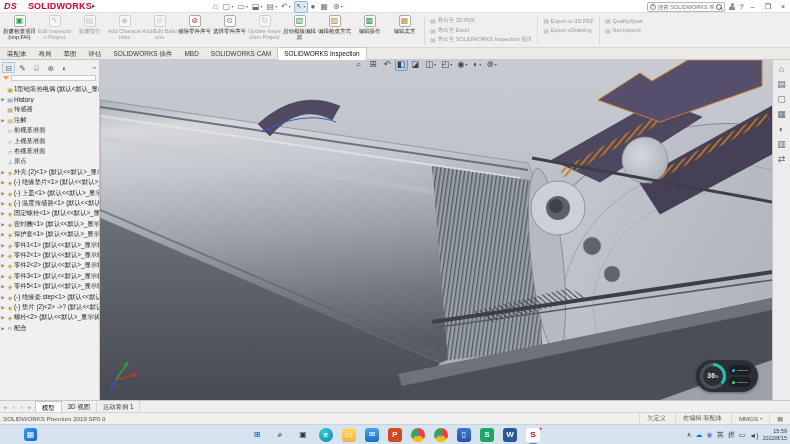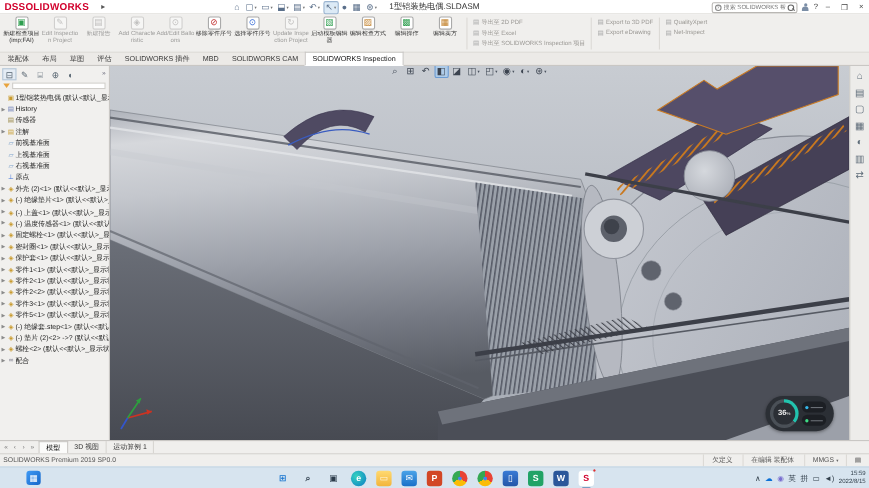--- a/index.html
+++ b/index.html
@@ -2,21 +2,21 @@
 <html><head>
 <meta charset="utf-8">
 <style>
   * { margin:0; padding:0; box-sizing:border-box; }
   html,body { width:790px; height:444px; overflow:hidden; }
   body { font-family:"Liberation Sans","DejaVu Sans",sans-serif; background:#fff; position:relative; font-size:7px; color:#222; }
 
   
   .titlebar { height:13px; background:#fff; position:relative; border-bottom:1px solid #e3e1de; }
   .logo { position:absolute; left:4px; top:1px; font-size:9px; font-weight:bold; color:#d1002c; letter-spacing:.2px; }
-  .logo .mark { padding-right:0; }
+  .logo .mark { font-style:italic; padding-right:11px; }
   .logo-arrow { position:absolute; left:92px; top:2px; font-size:7px; color:#555; }
   .qat { position:absolute; left:212px; top:0; height:13px; display:flex; align-items:center; gap:2px; }
   .qat .qi { display:inline-flex; align-items:center; height:12px; padding:0 1px; color:#5a6f8a; font-size:8px; cursor:default; }
   .qat .qi .car { font-size:4px; color:#777; margin-left:1px; }
   .qat .qi.pressed { border:1px solid #9ab4d0; background:#dceaf6; border-radius:2px; }
   .wtitle { position:absolute; left:0; right:0; top:1px; text-align:center; font-size:7.5px; color:#333; pointer-events:none; }
   .tb-right { position:absolute; right:2px; top:0; height:13px; display:flex; align-items:center; gap:4px; }
   .searchbox { width:78px; height:10px; border:1px solid #b9b7b4; border-radius:2px; display:flex; align-items:center; padding:0 2px; gap:2px; background:#fff; }
   .searchbox .sinfo { width:6px; height:6px; border:1px solid #888; border-radius:50%; font-size:4.5px; color:#666; display:flex; align-items:center; justify-content:center; flex:none; }
   .searchbox input { border:none; outline:none; flex:1; min-width:0; font-size:5.5px; color:#888; font-family:inherit; background:transparent; }
@@ -120,21 +120,20 @@
       <span class="qi " style="color:#5a6f8a">▢<span class="car">▾</span></span>
       <span class="qi " style="color:#5a6f8a">▭<span class="car">▾</span></span>
       <span class="qi " style="color:#5a6f8a">⬓<span class="car">▾</span></span>
       <span class="qi " style="color:#5a6f8a">▤<span class="car">▾</span></span>
       <span class="qi " style="color:#5a6f8a">↶<span class="car">▾</span></span>
       <span class="qi pressed" style="color:#5a6f8a">↖<span class="car">▾</span></span>
       <span class="qi " style="color:#5a6f8a">●<span class="car"></span></span>
       <span class="qi " style="color:#5a6f8a">▦<span class="car"></span></span>
       <span class="qi " style="color:#5a6f8a">⊛<span class="car">▾</span></span>
     </div>
-  <div class="wtitle">1型铠装热电偶.SLDASM</div>
   <div class="tb-right">
     <div class="searchbox">
       <span class="sinfo">?</span>
       <input readonly="" placeholder="搜索 SOLIDWORKS 帮助" style="">
       <span class="mag"></span>
     </div>
     <span class="person"></span>
     <span class="helpq">?</span>
     <span class="winbtn">–</span>
     <span class="winbtn">❐</span>

